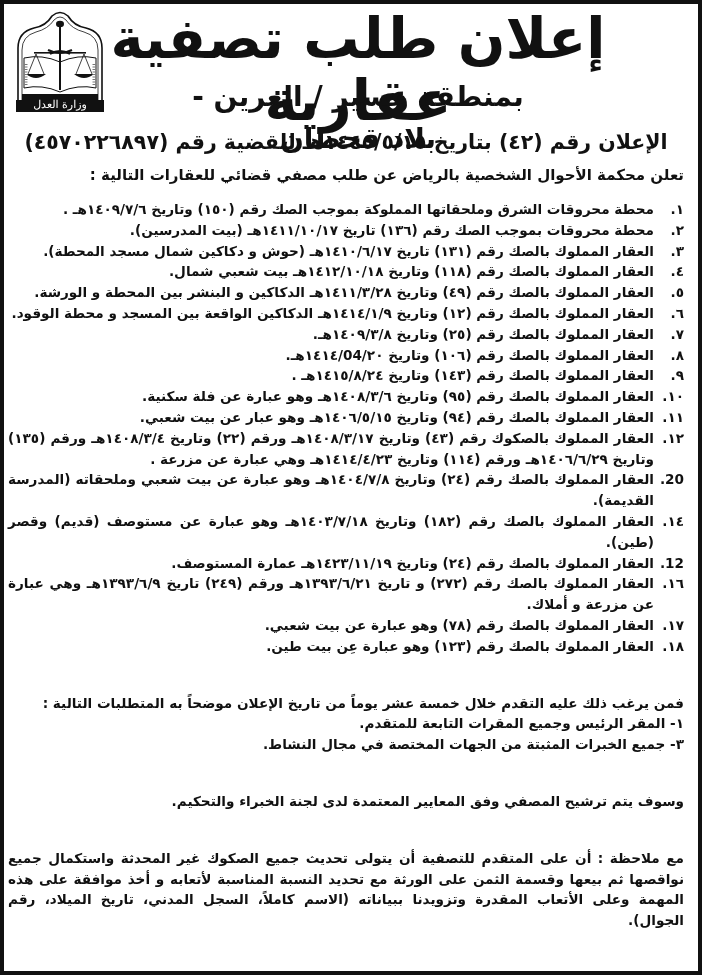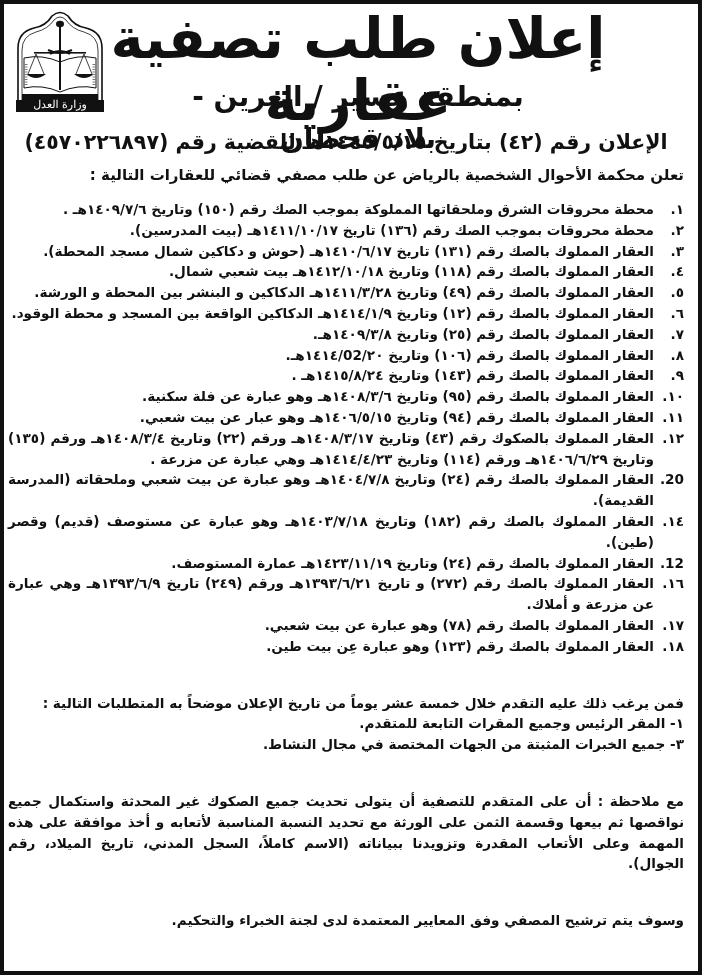--- a/index.html
+++ b/index.html
@@ -120,21 +120,21 @@
       <li class="item">
           <span class="num">٦.</span>
           <span class="txt">العقار المملوك بالصك رقم (١٢) وتاريخ ١٤١٤/١/٩هـ الدكاكين الواقعة بين المسجد و محطة الوقود.</span>
         </li>
       <li class="item">
           <span class="num">٧.</span>
           <span class="txt">العقار المملوك بالصك رقم (٢٥) وتاريخ ١٤٠٩/٣/٨هـ.</span>
         </li>
       <li class="item">
           <span class="num">٨.</span>
-          <span class="txt">العقار المملوك بالصك رقم (١٠٦) وتاريخ ١٤١٤/02/٢٠هـ.</span>
+          <span class="txt">العقار المملوك بالصك رقم (١٠٦) وتاريخ ١٤١٤/04/٢٠هـ.</span>
         </li>
       <li class="item">
           <span class="num">٩.</span>
           <span class="txt">العقار المملوك بالصك رقم (١٤٣) وتاريخ ١٤١٥/٨/٢٤هـ .</span>
         </li>
       <li class="item">
           <span class="num">١٠.</span>
           <span class="txt">العقار المملوك بالصك رقم (٩٥) وتاريخ ١٤٠٨/٣/٦هـ وهو عبارة عن فلة سكنية.</span>
         </li>
       <li class="item">
@@ -167,16 +167,16 @@
         </li>
       <li class="item">
           <span class="num">١٨.</span>
           <span class="txt">العقار المملوك بالصك رقم (١٢٣) وهو عبارة عِن بيت طين.</span>
         </li>
     </ul>
 
     <div class="para">فمن يرغب ذلك عليه التقدم خلال خمسة عشر يوماً من تاريخ الإعلان موضحاً به المتطلبات التالية :</div>
     <div class="req">١- المقر الرئيس وجميع المقرات التابعة للمتقدم.</div>
     <div class="req">٣- جميع الخبرات المثبتة من الجهات المختصة في مجال النشاط.</div>
+    <div class="para">وسوف يتم ترشيح المصفي وفق المعايير المعتمدة لدى لجنة الخبراء والتحكيم.</div>
     <div class="para">مع ملاحظة : أن على المتقدم للتصفية أن يتولى تحديث جميع الصكوك غير المحدثة واستكمال جميع نواقصها ثم بيعها وقسمة الثمن على الورثة مع تحديد النسبة المناسبة لأتعابه و أخذ موافقة على هذه المهمة وعلى الأتعاب المقدرة وتزويدنا ببياناته (الاسم كاملاً، السجل المدني، تاريخ الميلاد، رقم الجوال).</div>
-    <div class="para">وسوف يتم ترشيح المصفي وفق المعايير المعتمدة لدى لجنة الخبراء والتحكيم.</div>
   </div>
 </div>
 
 </body></html>

